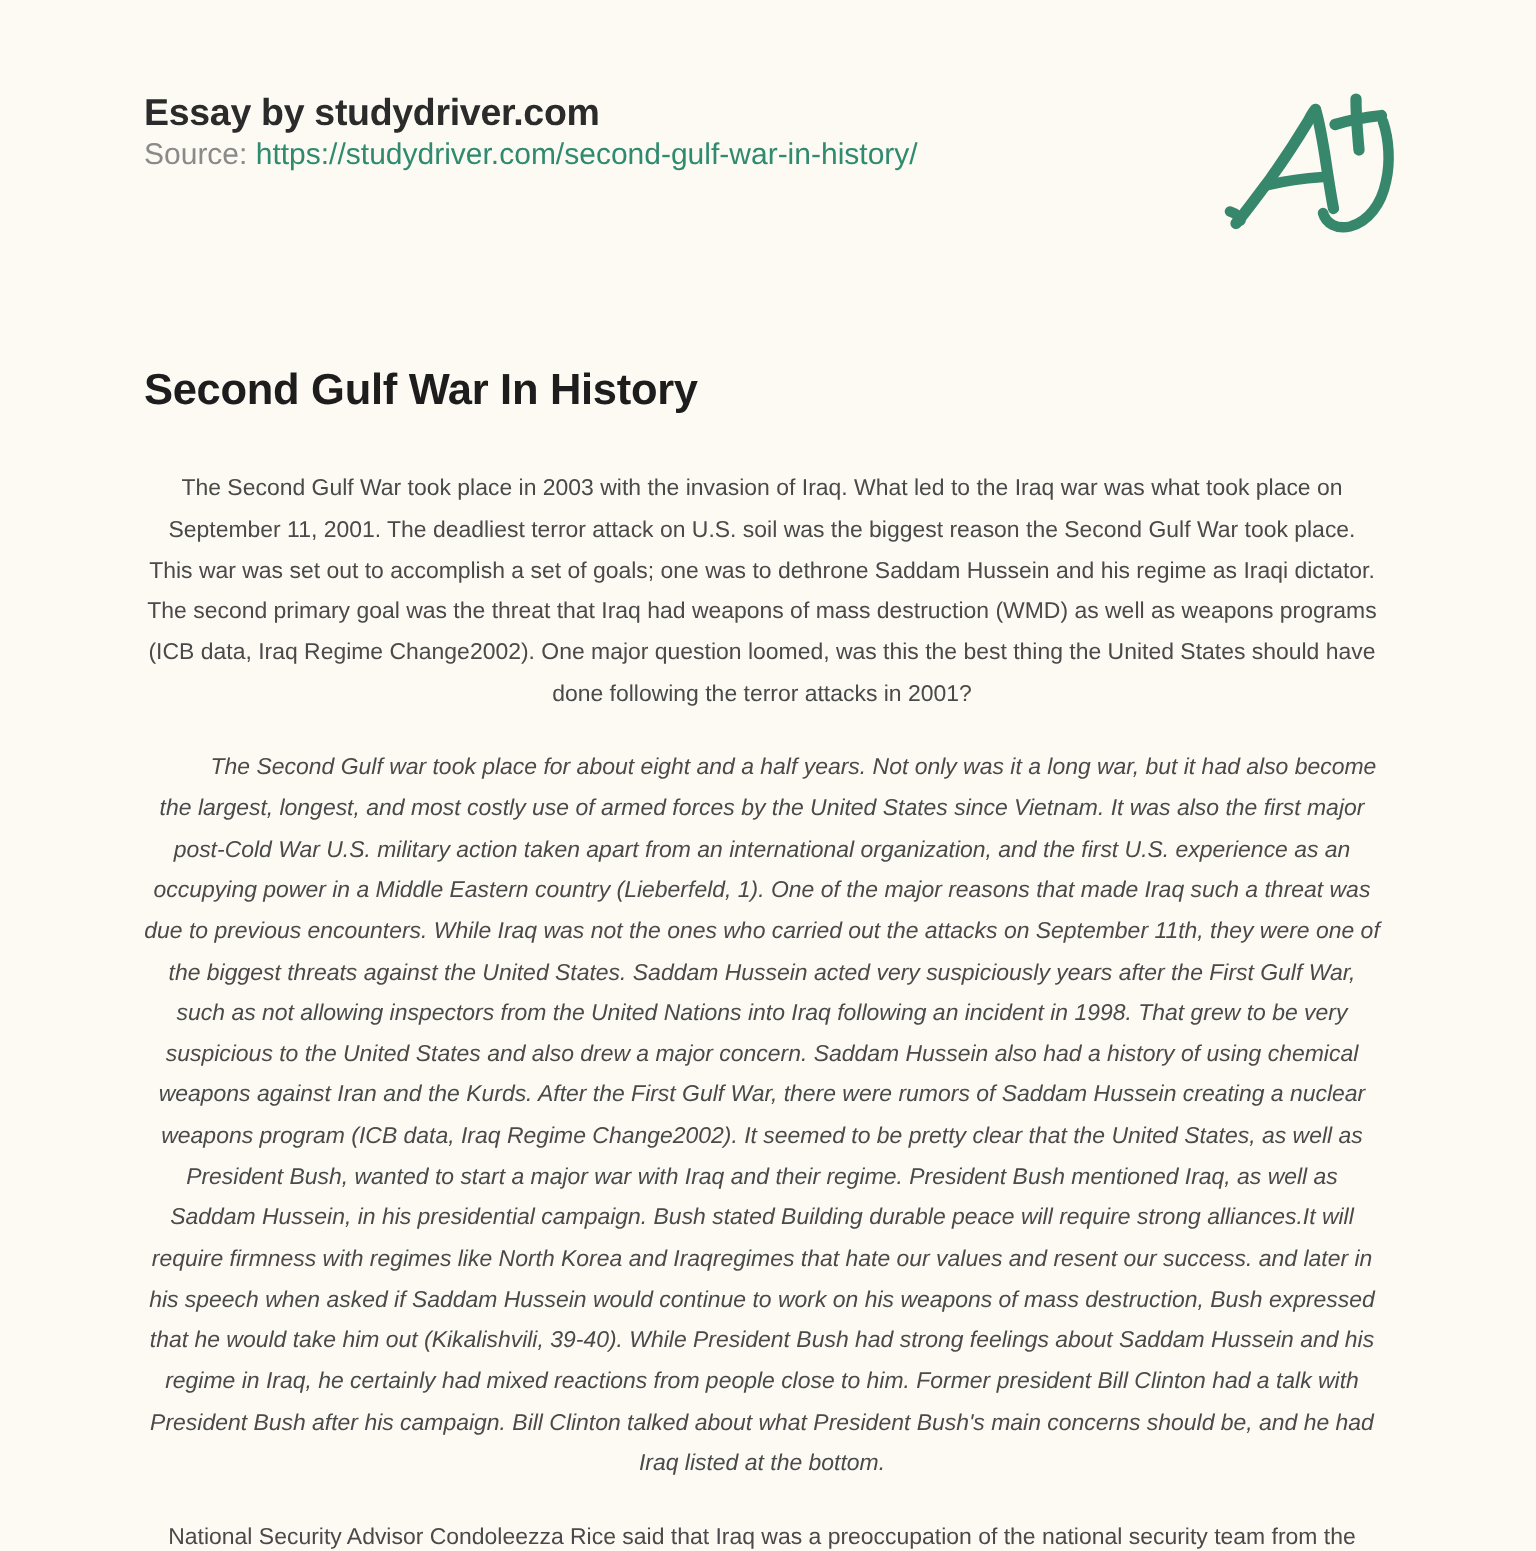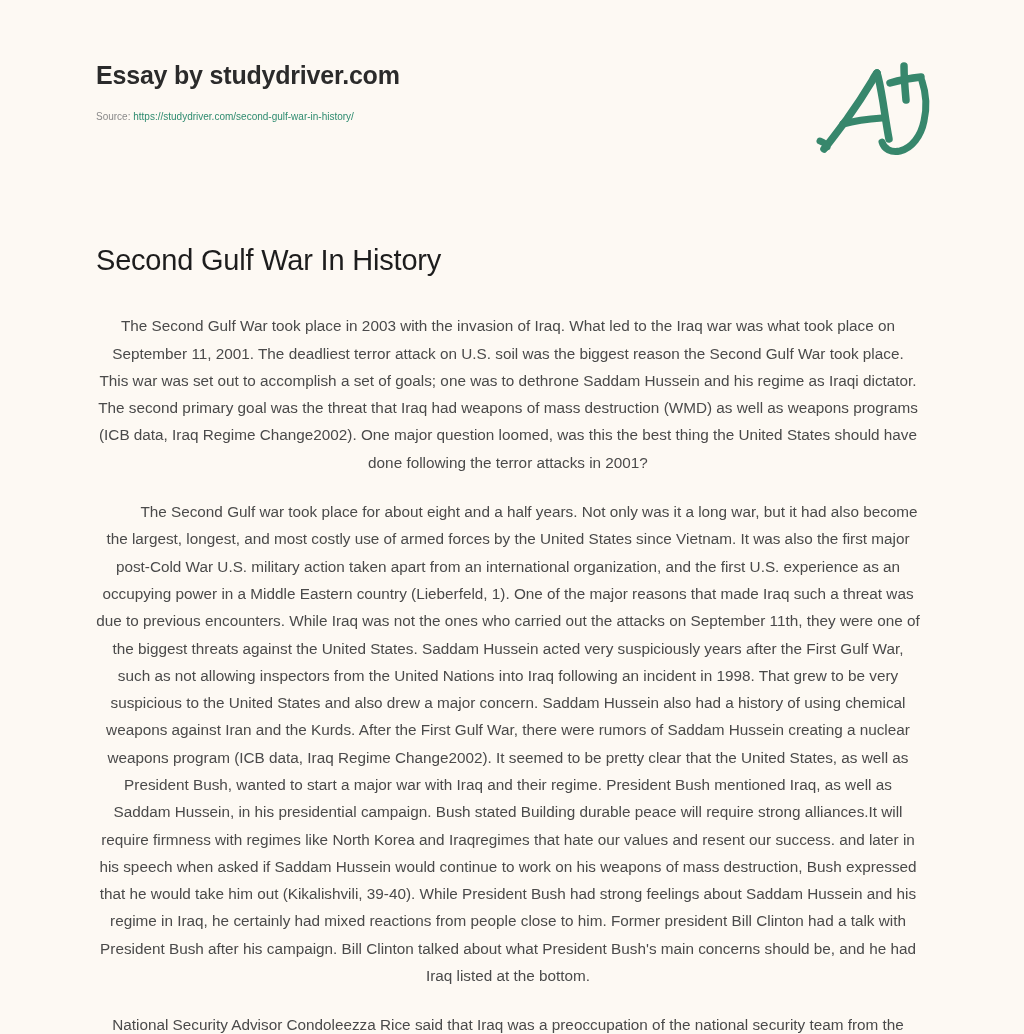--- a/index.html
+++ b/index.html
@@ -32,22 +32,21 @@
   }
   .byline {
     font-size: 25px;
     font-weight: bold;
     color: #2b2b2b;
     letter-spacing: -0.2px;
     line-height: 1.2;
     margin: 0;
   }
   .source-row {
-    margin-top: 20px;
-    font-size: 10px;
+    font-size: 20px;
     line-height: 1.3;
     white-space: nowrap;
   }
   .source-label {
     color: #8a8a8a;
   }
   .source-link {
     color: #2e8b6f;
     text-decoration: none;
   }
@@ -61,39 +60,40 @@
     height: 104px;
   }
   .logo svg { display: block; width: 118px; height: 104px; }
 
   
   .article {
     padding: 0 96px;
   }
   .article-title {
     font-size: 29px;
-    font-weight: normal;
+    font-weight: bold;
     color: #1d1d1d;
     letter-spacing: -0.2px;
     margin: 42px 0 0 0;
     line-height: 1.25;
   }
   .body-copy {
     margin-top: 34px;
   }
   .body-copy p {
     font-size: 15.3px;
     line-height: 27.3px;
     color: #4a4a4a;
     margin: 0 0 22px 0;
     text-align: center;
     max-width: 840px;
   }
   .body-copy p.indented {
     text-indent: 42px;
+    font-style: italic;
   }
   .body-copy p:last-child {
     margin-bottom: 0;
   }
 </style>
 </head>
 <body>
 
 <div class="page">
 

